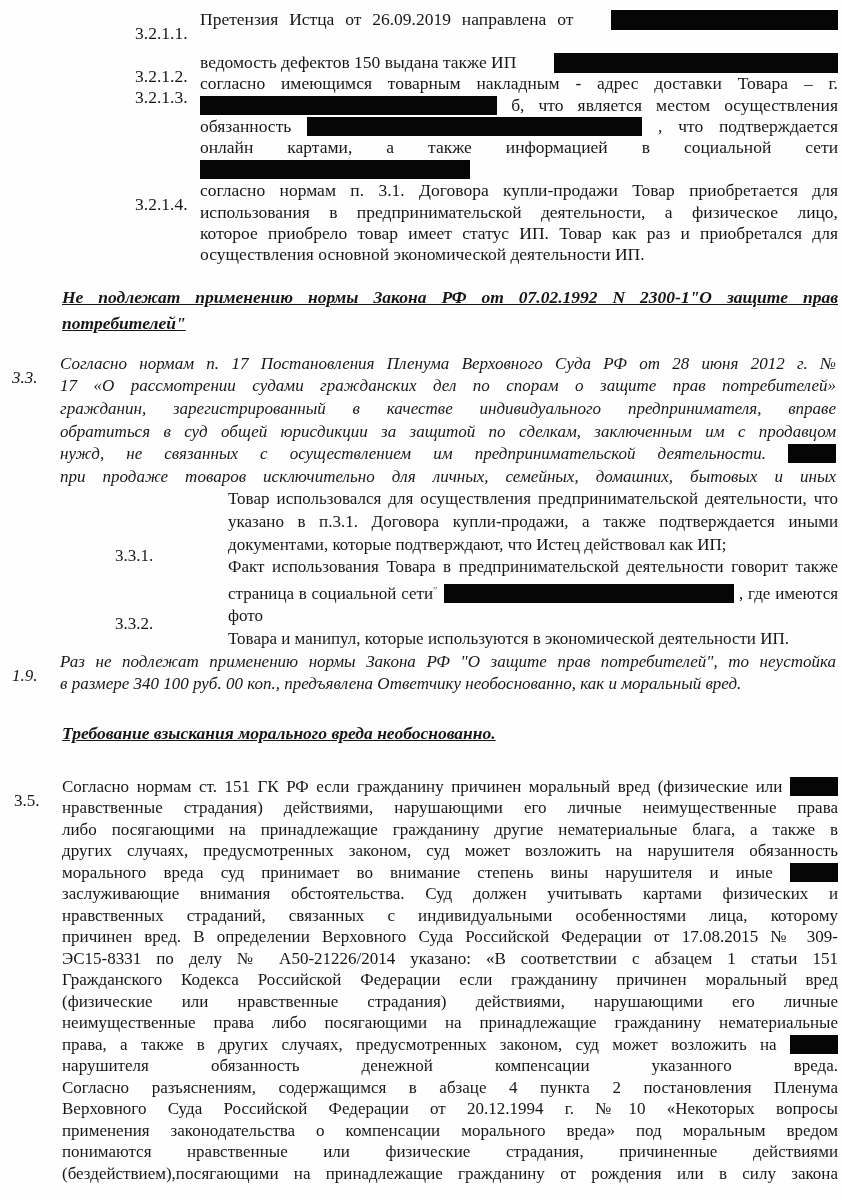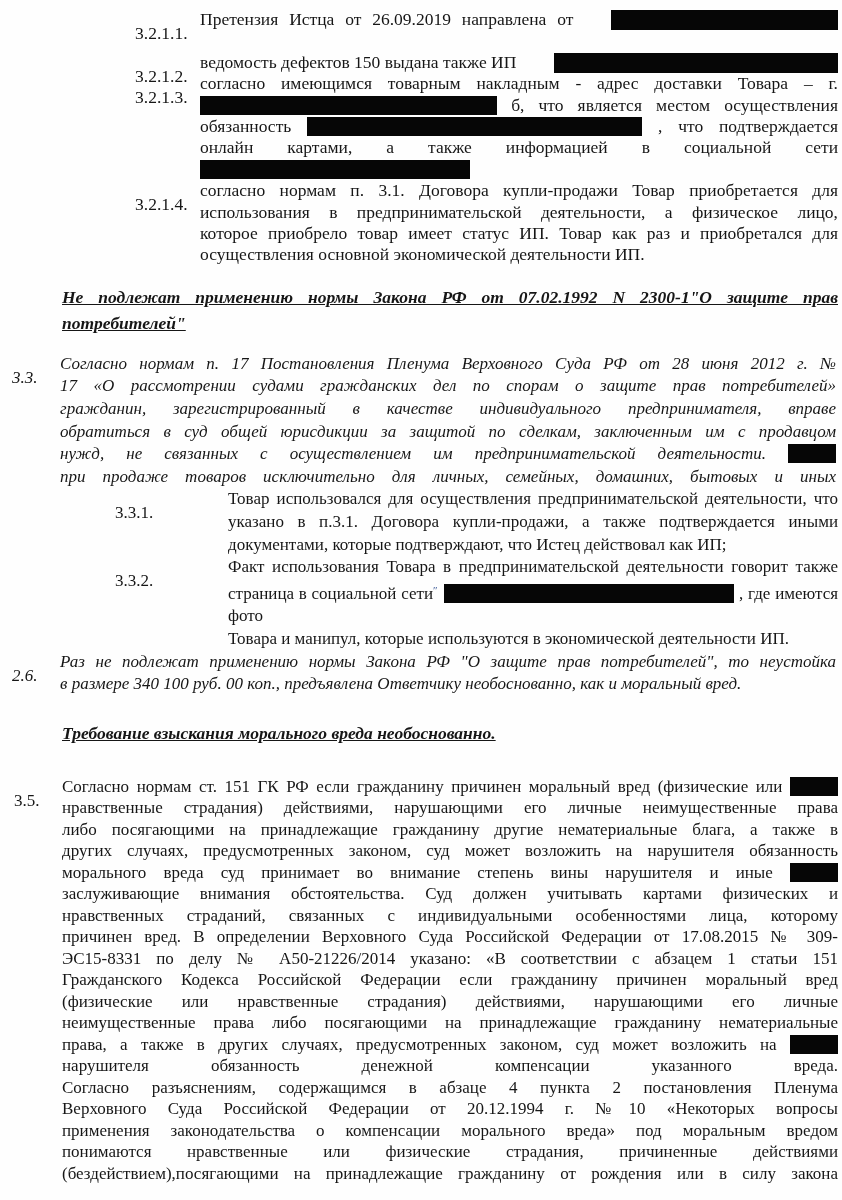--- a/index.html
+++ b/index.html
@@ -60,21 +60,21 @@
     font-style: italic;
   }
   .b33 .ln { line-height: 22.6px; }
   .b33 .num { line-height: 22.6px; }
   .b33x {                     
     margin-left: 115px;
     width: 723px;
     padding-left: 113px;
   }
   .b33x .ln { line-height: 22.6px; }
-  .b33x .num { line-height: 22.6px; }
+  .b33x .num { line-height: 22.6px; margin-top: 43px; }
   .b35 { margin-left: 14px; width: 824px; padding-left: 48px; }
   .b35 .ln { line-height: 21.5px; }
   .b35 .num { line-height: 21.5px; }
   .bhead {                    
     margin-left: 62px;
     width: 776px;
     font-style: italic;
     font-weight: 600;
     font-size: 17.5px;
   }
@@ -192,21 +192,21 @@
     <div class="ln">Факт использования Товара в предпринимательской деятельности говорит также</div>
     <div class="ln">
       <span>страница в социальной сети</span><span class="blue-remnant">″</span>
       <span class="bar w290"></span>
       <span>, где имеются фото</span>
     </div>
     <div class="ln last">Товара и манипул, которые используются в экономической деятельности ИП.</div>
   </div>
 
   <div class="item b33">
-    <span class="num">2.6.</span>
+    <span class="num">1.9.</span>
     <div class="ln">Раз не подлежат применению нормы Закона РФ "О защите прав потребителей", то неустойка</div>
     <div class="ln last">в размере 340 100 руб. 00 коп., предъявлена Ответчику необоснованно, как и моральный вред.</div>
   </div>
 
   <div class="item bhead h2-sp">
     <div class="ln last">Требование взыскания морального вреда необоснованно.</div>
   </div>
 
   <div class="item b35">
     <span class="num">3.5.</span>

